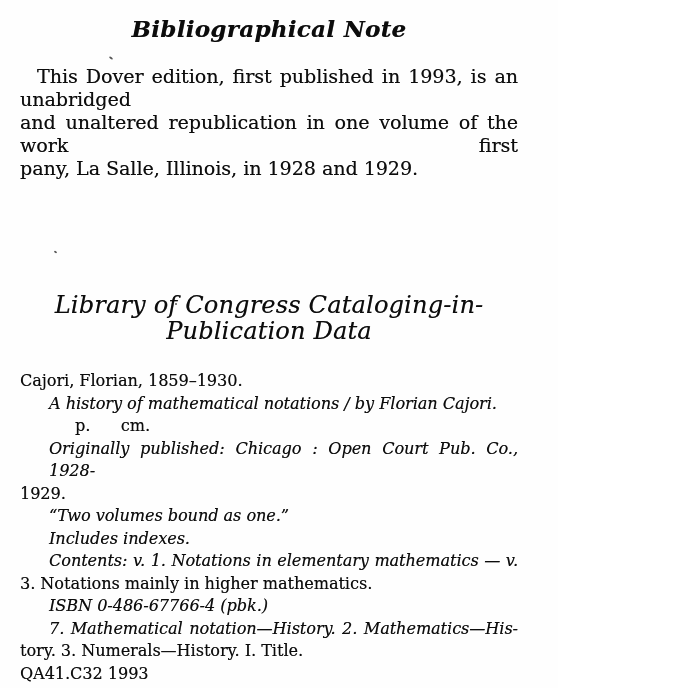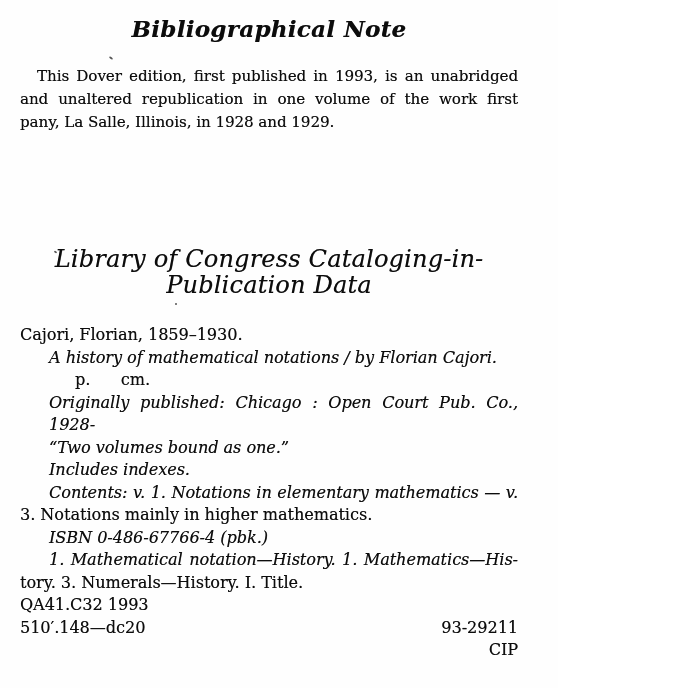--- a/index.html
+++ b/index.html
@@ -13,21 +13,21 @@
     text-shadow:0.25px 0.25px 0 rgba(0,0,0,0.55);
   }
   .content{padding:14px 40px 0 20px;}
   .bib-heading{
     margin:0;
     font-size:23px;line-height:30px;
     font-weight:bold;font-style:italic;
     text-align:center;
     letter-spacing:0.3px;
   }
-  .note-para{margin-top:21px;font-size:15px;line-height:23px;}
+  .note-para{margin-top:21px;font-size:19px;line-height:23px;}
   .line{min-height:22px;}
   .indent-first{text-indent:17px;}
   .just{text-align:justify;text-align-last:justify;}
   .lc-heading{
     margin:112px 0 0 0;
     font-size:24px;line-height:26px;
     font-weight:normal;font-style:italic;
     text-align:center;
     letter-spacing:0.2px;
   }
@@ -57,26 +57,27 @@
       <div class="line">pany, La Salle, Illinois, in 1928 and 1929.</div>
     </div>
 
     <h2 class="lc-heading">Library of Congress Cataloging-in-Publication Data</h2>
 
     <div class="catalog">
       <div class="line l0">Cajori, Florian, 1859–1930.</div>
       <div class="line l1">A history of mathematical notations / by Florian Cajori.</div>
       <div class="line l2 pre">p.      cm.</div>
       <div class="line l1 just">Originally published: Chicago : Open Court Pub. Co., 1928-</div>
+      <div class="line l0">1929.</div>
       <div class="line l1">“Two volumes bound as one.”</div>
       <div class="line l1">Includes indexes.</div>
       <div class="line l1 just">Contents: v. 1. Notations in elementary mathematics — v.</div>
       <div class="line l0">3. Notations mainly in higher mathematics.</div>
       <div class="line l1">ISBN 0-486-67766-4 (pbk.)</div>
-      <div class="line l1 just">1. Mathematical notation—History. 1. Mathematics—His-</div>
+      <div class="line l1 just">7. Mathematical notation—History. 2. Mathematics—His-</div>
       <div class="line l0">tory. 3. Numerals—History. I. Title.</div>
       <div class="line l0">QA41.C32 1993</div>
       <div class="line l0 split">
         <span>510′.148—dc20</span>
         <span>93-29211</span>
       </div>
       <div class="line right">CIP</div>
     </div>
 
   </div>

